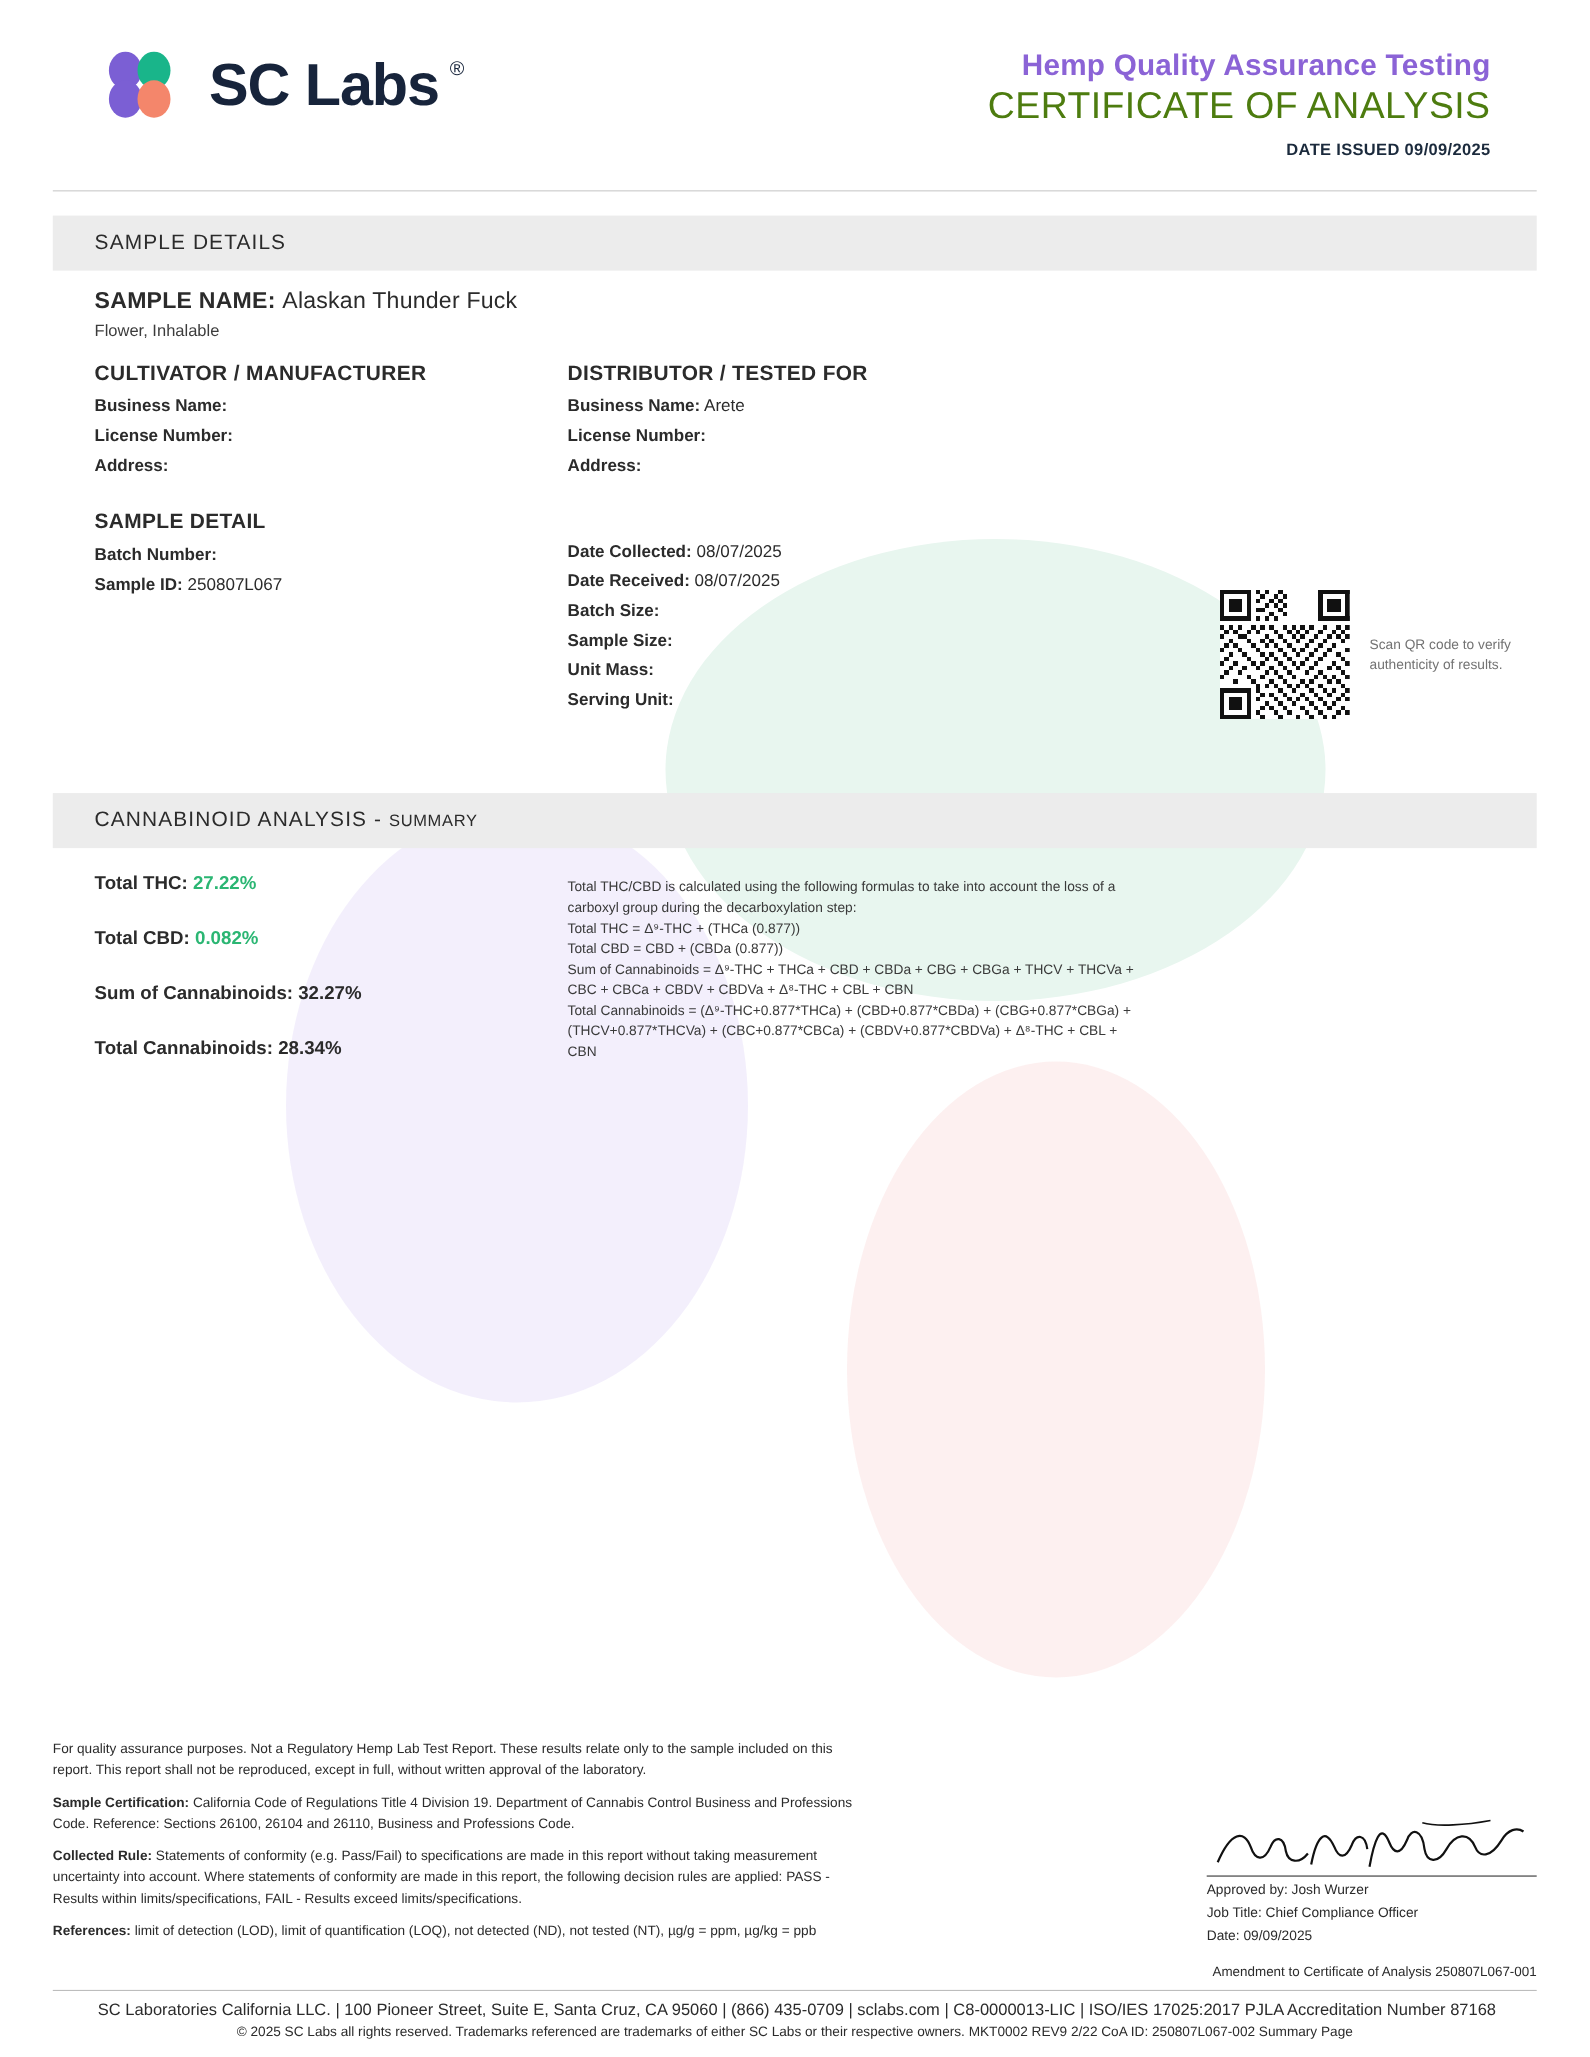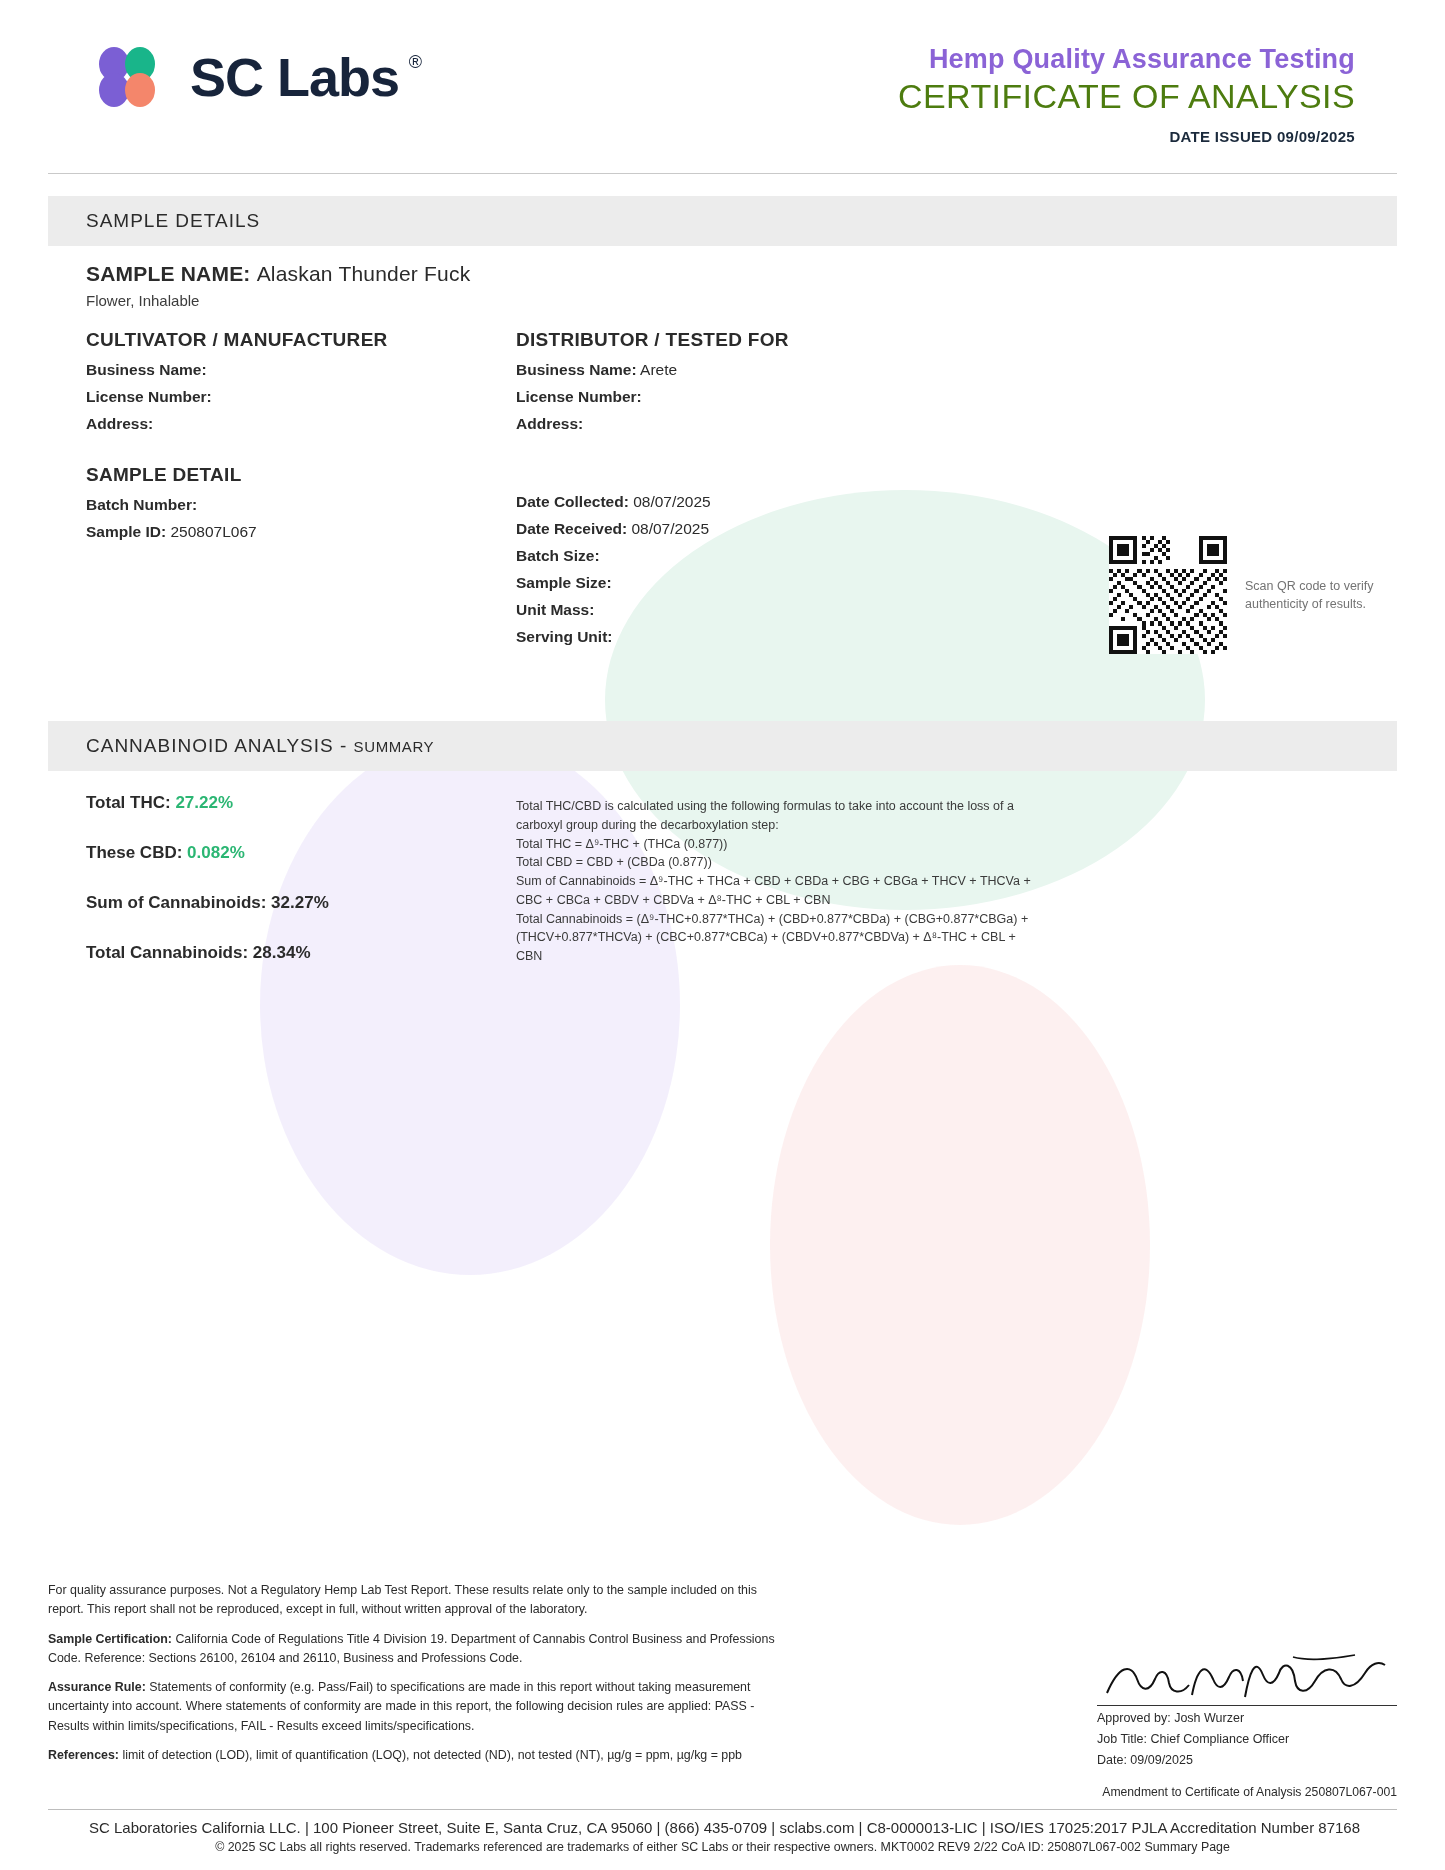--- a/index.html
+++ b/index.html
@@ -395,39 +395,39 @@
     <span>CANNABINOID ANALYSIS - </span><span class="sub">SUMMARY</span>
   </div>
 
   <div class="summary">
     <div class="summary-left">
       <div class="sum-line">
         <span>Total THC:</span>
         <span class="green">27.22%</span>
       </div>
       <div class="sum-line">
-        <span>These CBD:</span>
+        <span>Total CBD:</span>
         <span class="green">0.082%</span>
       </div>
       <div class="sum-line">Sum of Cannabinoids: 32.27%</div>
       <div class="sum-line">Total Cannabinoids: 28.34%</div>
     </div>
     <div class="summary-right" style="white-space:pre-line">Total THC/CBD is calculated using the following formulas to take into account the loss of a carboxyl group during the decarboxylation step:
 Total THC = Δ⁹-THC + (THCa (0.877))
 Total CBD = CBD + (CBDa (0.877))
 Sum of Cannabinoids = Δ⁹-THC + THCa + CBD + CBDa + CBG + CBGa + THCV + THCVa + CBC + CBCa + CBDV + CBDVa + Δ⁸-THC + CBL + CBN
 Total Cannabinoids = (Δ⁹-THC+0.877*THCa) + (CBD+0.877*CBDa) + (CBG+0.877*CBGa) + (THCV+0.877*THCVa) + (CBC+0.877*CBCa) + (CBDV+0.877*CBDVa) + Δ⁸-THC + CBL + CBN</div>
   </div>
 
   <div class="footer">
     <div class="foot-cols">
       <div class="foot-text">
         <p>For quality assurance purposes. Not a Regulatory Hemp Lab Test Report. These results relate only to the sample included on this report. This report shall not be reproduced, except in full, without written approval of the laboratory.</p>
         <p><b>Sample Certification:</b><span> California Code of Regulations Title 4 Division 19. Department of Cannabis Control Business and Professions Code. Reference: Sections 26100, 26104 and 26110, Business and Professions Code.</span></p>
-        <p><b>Assurance Rule:</b><span> Statements of conformity (e.g. Pass/Fail) to specifications are made in this report without taking measurement uncertainty into account. Where statements of conformity are made in this report, the following decision rules are applied: PASS - Results within limits/specifications, FAIL - Results exceed limits/specifications.</span></p>
+        <p><b>Collected Rule:</b><span> Statements of conformity (e.g. Pass/Fail) to specifications are made in this report without taking measurement uncertainty into account. Where statements of conformity are made in this report, the following decision rules are applied: PASS - Results within limits/specifications, FAIL - Results exceed limits/specifications.</span></p>
         <p><b>References:</b><span> limit of detection (LOD), limit of quantification (LOQ), not detected (ND), not tested (NT), µg/g = ppm, µg/kg = ppb</span></p>
       </div>
 
       <div class="sign-block">
         <div class="sig">
           <svg width="290" height="54" viewBox="0 0 290 54">
             <path d="M10 44 C22 16, 34 14, 40 30 C44 42, 52 44, 58 30 C62 20, 70 20, 72 34 C74 44, 84 46, 92 36" fill="none" stroke="#111" stroke-width="2"></path>
             <path d="M95 46 C100 20, 108 12, 116 30 C120 40, 126 42, 132 28 C136 18, 144 18, 146 32" fill="none" stroke="#111" stroke-width="2"></path>
             <path d="M148 48 C152 26, 158 6, 166 26 C170 36, 176 38, 182 24 C186 12, 196 14, 198 32 C200 44, 210 46, 218 32 C226 18, 238 16, 244 30 C248 40, 258 40, 268 24 C274 14, 282 12, 288 16" fill="none" stroke="#111" stroke-width="2"></path>
             <path d="M196 8 C210 12, 236 10, 258 6" fill="none" stroke="#111" stroke-width="1.5"></path>

